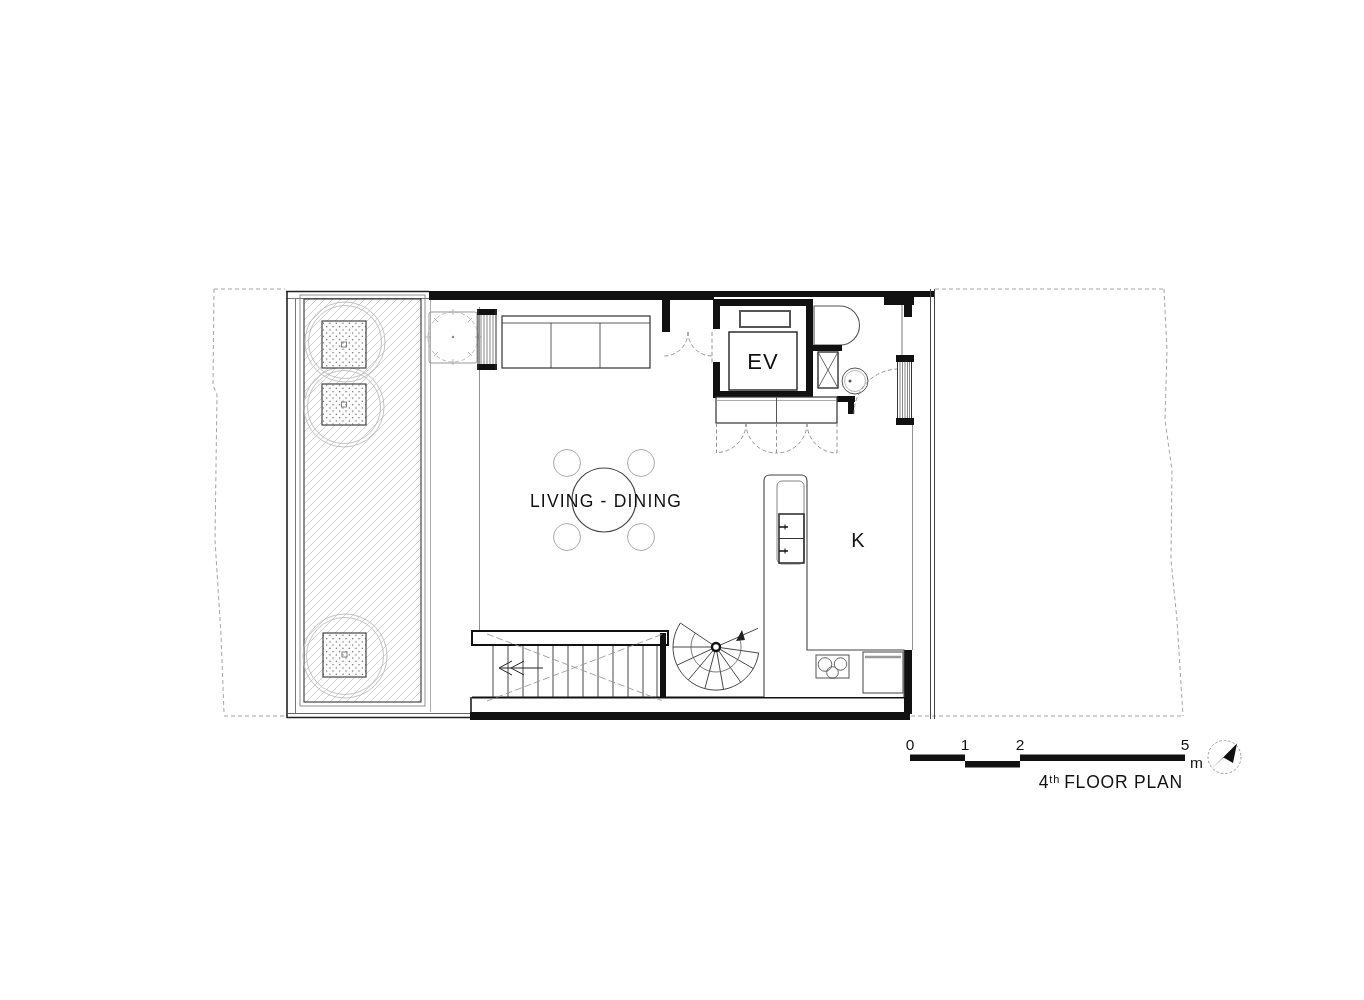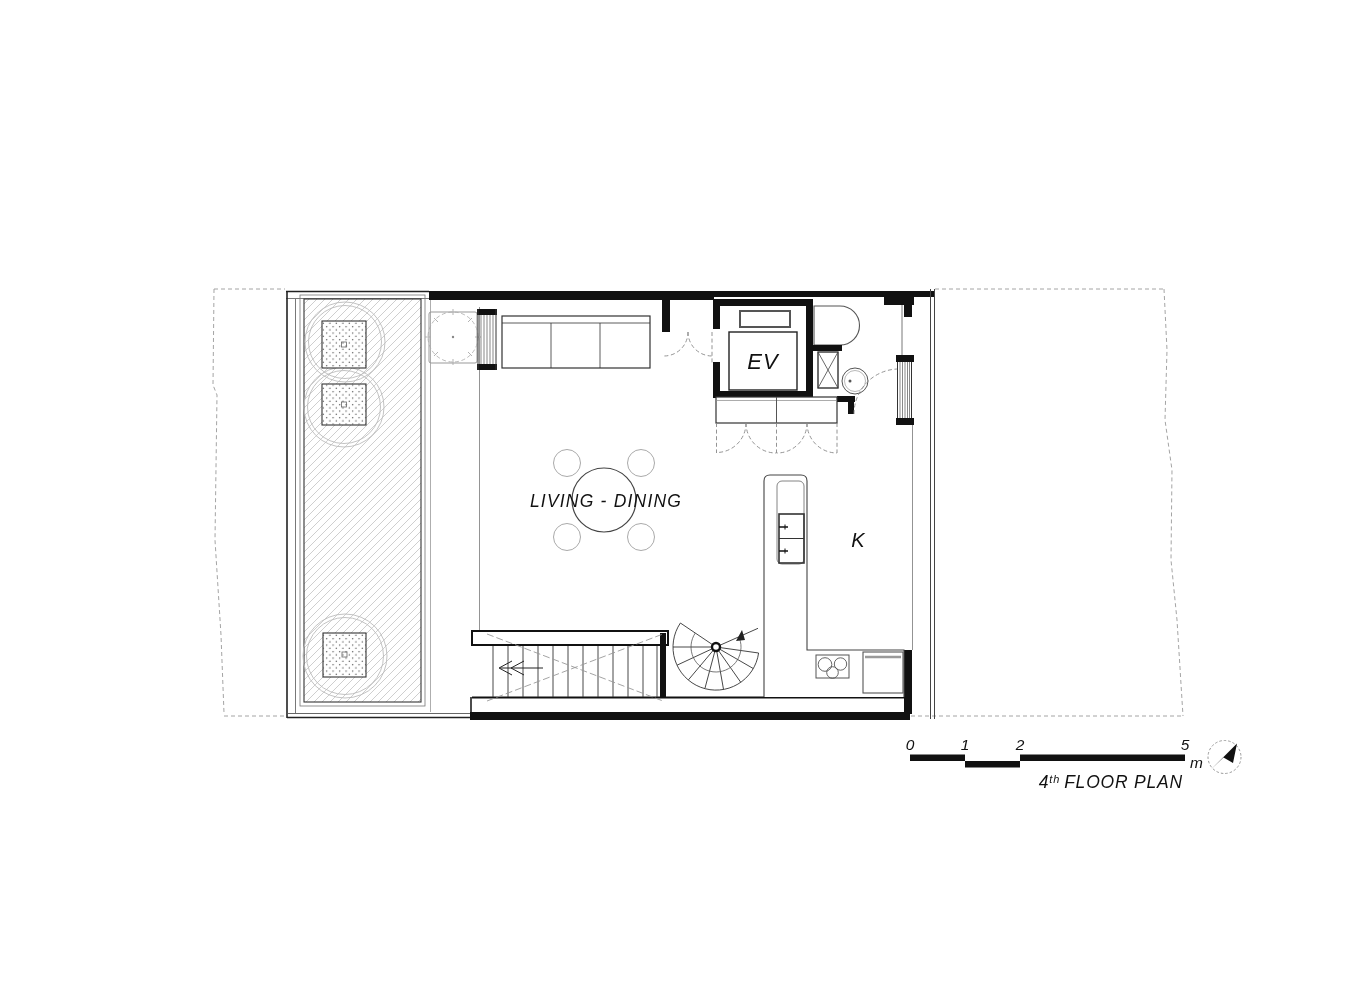--- a/index.html
+++ b/index.html
@@ -1,17 +1,17 @@
 <!DOCTYPE html>
 <html><head>
 <meta charset="utf-8">
 <style>
   html,body{margin:0;padding:0;background:#ffffff;}
   .canvas{position:relative;width:1364px;height:1000px;background:#fca5a5;overflow:hidden;
-          font-family:"Liberation Sans", sans-serif;font-style:italic;}
+          font-family:"Liberation Sans", sans-serif;}
   svg{position:absolute;left:0;top:0;}
   text{font-family:"Liberation Sans", sans-serif;fill:#111;}
   .room-label{font-size:17.5px;letter-spacing:1.2px;}
   .ev-label{font-size:22px;letter-spacing:1px;}
   .k-label{font-size:20px;}
   .tick-label{font-size:15.5px;}
   .title-label{font-size:17.5px;letter-spacing:0.8px;}
   .dash{stroke-dasharray:4 2.6;}
   .prop{stroke-dasharray:4 3;}
 </style>

